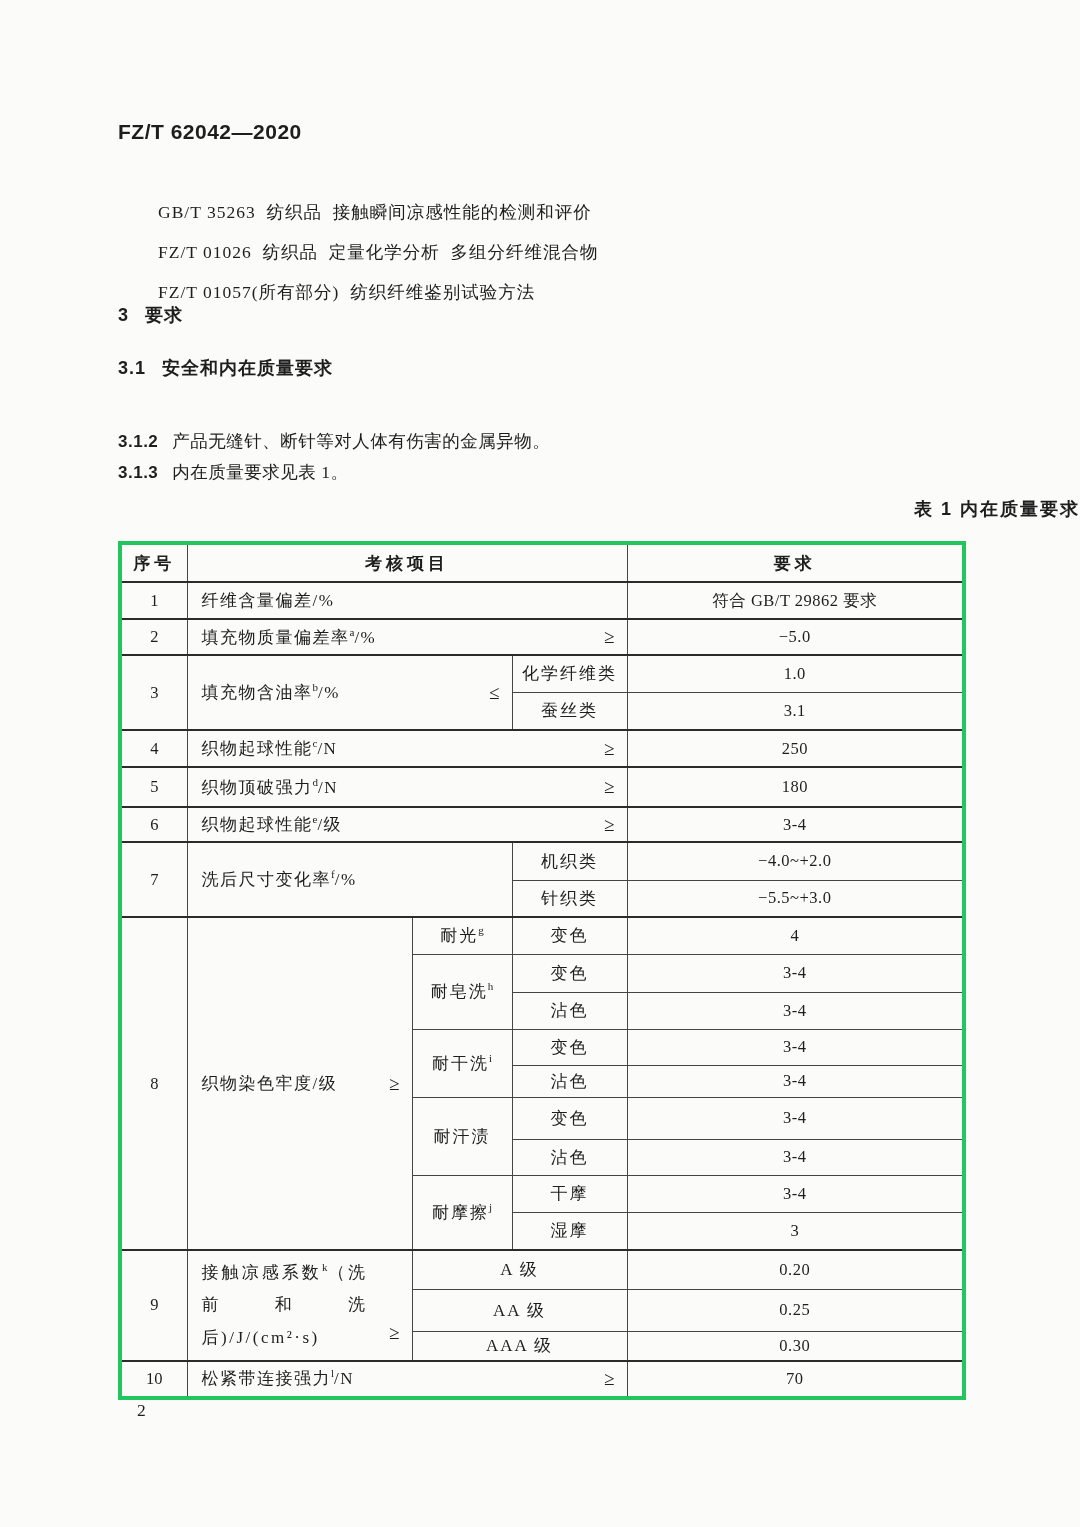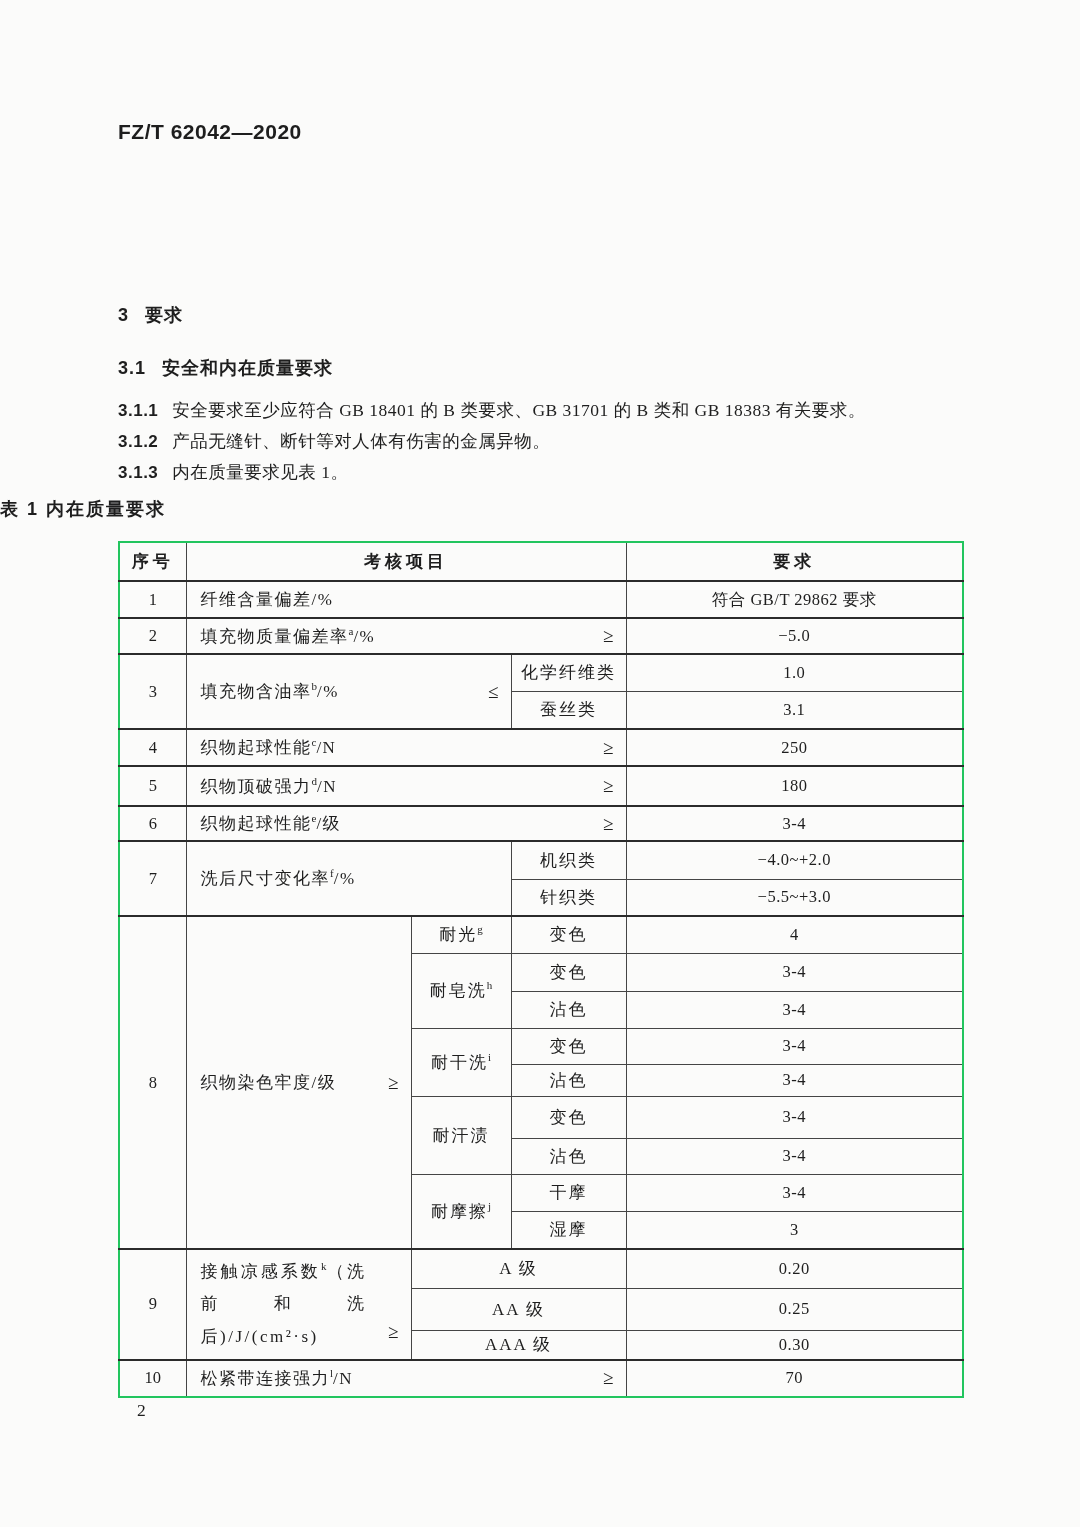--- a/index.html
+++ b/index.html
@@ -20,28 +20,28 @@
     font-family:"Liberation Sans","DejaVu Sans",sans-serif;
     font-weight:bold; font-size:18px; letter-spacing:1px;
   }
   .h-sec .num { margin-right:16px; }
   .para { position:absolute; left:118px; width:850px; font-size:17.5px; letter-spacing:0.5px; }
   .para .num {
     font-family:"Liberation Sans","DejaVu Sans",sans-serif;
     font-weight:bold; font-size:17px; margin-right:14px;
   }
   .tbl-title {
-    position:absolute; left:0; top:497px; width:1080px; text-align:left;
+    position:absolute; left:0; top:497px; width:1080px; text-align:right;
     font-family:"Liberation Sans","DejaVu Sans",sans-serif;
     font-weight:bold; font-size:18px; letter-spacing:2px;
   }
   table.qtable {
     position:absolute; left:118px; top:541px; width:844px;
     border-collapse:collapse; table-layout:fixed;
-    border:2px solid #22c55e;
+    border:4px solid #22c55e;
   }
   .qtable td {
     border:1px solid #454545; padding:0; text-align:center;
     font-size:17px; letter-spacing:1px; overflow:hidden;
   }
   .qtable tr.major td { border-top:2px solid #2b2b2b; }
   .qtable tr.hdr td {
     border-bottom:2px solid #2b2b2b;
     font-family:"Liberation Sans","DejaVu Sans",sans-serif;
     font-weight:bold; letter-spacing:4px;
@@ -62,32 +62,34 @@
   .r9-cmp { position:absolute; right:12px; bottom:16px; }
   .page-num { position:absolute; left:137px; top:1400px; font-size:17.5px; }
 </style>
 </head>
 <body>
 
 <div class="page">
 
   <div class="doc-code">FZ/T 62042—2020</div>
 
+  <div class="refs">
+    <div class="ref-line">GB/T 35263  纺织品  接触瞬间凉感性能的检测和评价</div>
+    <div class="ref-line">FZ/T 01026  纺织品  定量化学分析  多组分纤维混合物</div>
+    <div class="ref-line">FZ/T 01057(所有部分)  纺织纤维鉴别试验方法</div>
+  </div>
 
   <div class="h-sec" style="top:303px">
     <span class="num">3</span><span>要求</span>
   </div>
 
   <div class="h-sec" style="top:356px">
     <span class="num">3.1</span><span>安全和内在质量要求</span>
   </div>
 
-  <div class="para" style="top:398px">
-    <span class="num">3.1.1</span><span>安全要求至少应符合 GB 18401 的 B 类要求、GB 31701 的 B 类和 GB 18383 有关要求。</span>
-  </div>
   <div class="para" style="top:429px">
     <span class="num">3.1.2</span><span>产品无缝针、断针等对人体有伤害的金属异物。</span>
   </div>
   <div class="para" style="top:460px">
     <span class="num">3.1.3</span><span>内在质量要求见表 1。</span>
   </div>
 
   <div class="tbl-title">表 1  内在质量要求</div>
 
   <table class="qtable">

